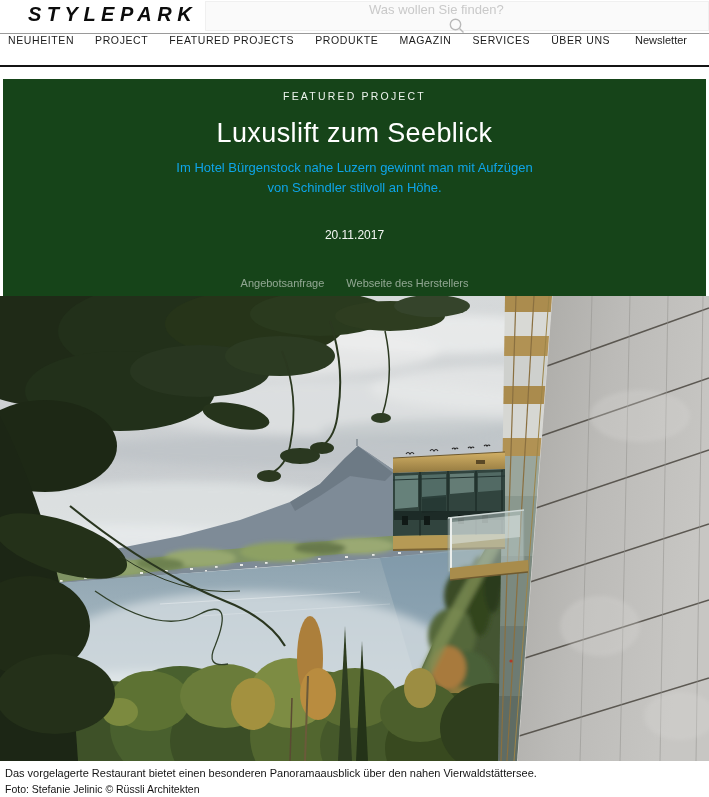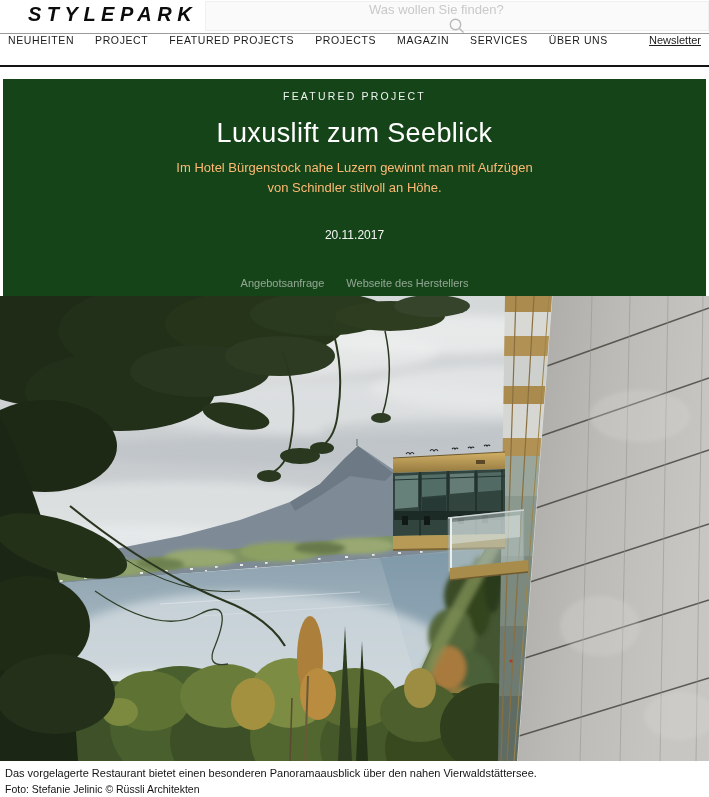--- a/index.html
+++ b/index.html
@@ -15,30 +15,30 @@
   .search-box input { flex:1; border:none; outline:none; background:transparent;
                       font-family:"Liberation Sans", sans-serif; font-size:13px; color:#555; padding:0 8px; }
   .search-box input::placeholder { color:#c9c9c9; }
   .search-icon { width:26px; height:26px; display:flex; align-items:center; justify-content:center; cursor:pointer; }
 
   
   .main-nav { height:34px; border-top:1px solid #9a9a9a; border-bottom:2px solid #141414;
               display:flex; padding:0 6px 0 8px; }
   .nav-item { font-size:10.5px; letter-spacing:.6px; color:#1c1c1c; margin-right:21px;
               cursor:pointer; white-space:nowrap; }
-  .nav-right { margin-left:auto; font-size:11px; color:#1c1c1c; cursor:pointer; margin-right:2px;text-decoration:underline; }
+  .nav-right { margin-left:auto; font-size:11px; color:#1c1c1c; cursor:pointer; margin-right:16px; }
 
   .gap { height:12px; }
 
   
   .hero { margin:0 3px; height:217px; position:relative; text-align:center; color:#fff;
           background:#164419; }
   .hero-kicker { padding-top:11px; font-size:10.5px; letter-spacing:2.2px; color:#eef4ee; }
   .hero-title { margin-top:16px; font-size:27px; font-weight:500; letter-spacing:.4px; }
-  .hero-subtitle { margin:9px auto 16px; font-size:13px; line-height:1.52; max-width:360px; color:#fdba74; }
+  .hero-subtitle { margin:9px auto 16px; font-size:13px; line-height:1.52; max-width:360px; color:#0ea5e9; }
   .hero-date { margin-top:30px; font-size:12px; color:#f4f7f4; }
   .hero-links { position:absolute; left:0; right:0; bottom:7px; display:flex; justify-content:center; gap:22px; }
   .hero-link { font-size:11px; color:rgba(255,255,255,.52); cursor:pointer; }
 
   
   .photo-wrap { width:709px; height:465px; line-height:0; }
   .photo-wrap svg { display:block; }
 
   
   .caption { padding:5px 6px 0 5px; }
@@ -58,21 +58,21 @@
         <line x1="11.5" y1="11.5" x2="15.5" y2="15.5" stroke="#b9b9b9" stroke-width="1.4"></line>
       </svg>
     </span>
   </div>
 </div>
 
 <div class="main-nav">
   <span class="nav-item">NEUHEITEN</span>
   <span class="nav-item">PROJECT</span>
   <span class="nav-item">FEATURED PROJECTS</span>
-  <span class="nav-item">PROJECTS</span>
+  <span class="nav-item">PRODUKTE</span>
   <span class="nav-item">MAGAZIN</span>
   <span class="nav-item">SERVICES</span>
   <span class="nav-item">ÜBER UNS</span>
   <span class="nav-right">Newsletter</span>
 </div>
 
 <div class="gap"></div>
 
 <div class="hero" style="background: rgb(22, 68, 25);">
   <div class="hero-kicker">FEATURED PROJECT</div>

